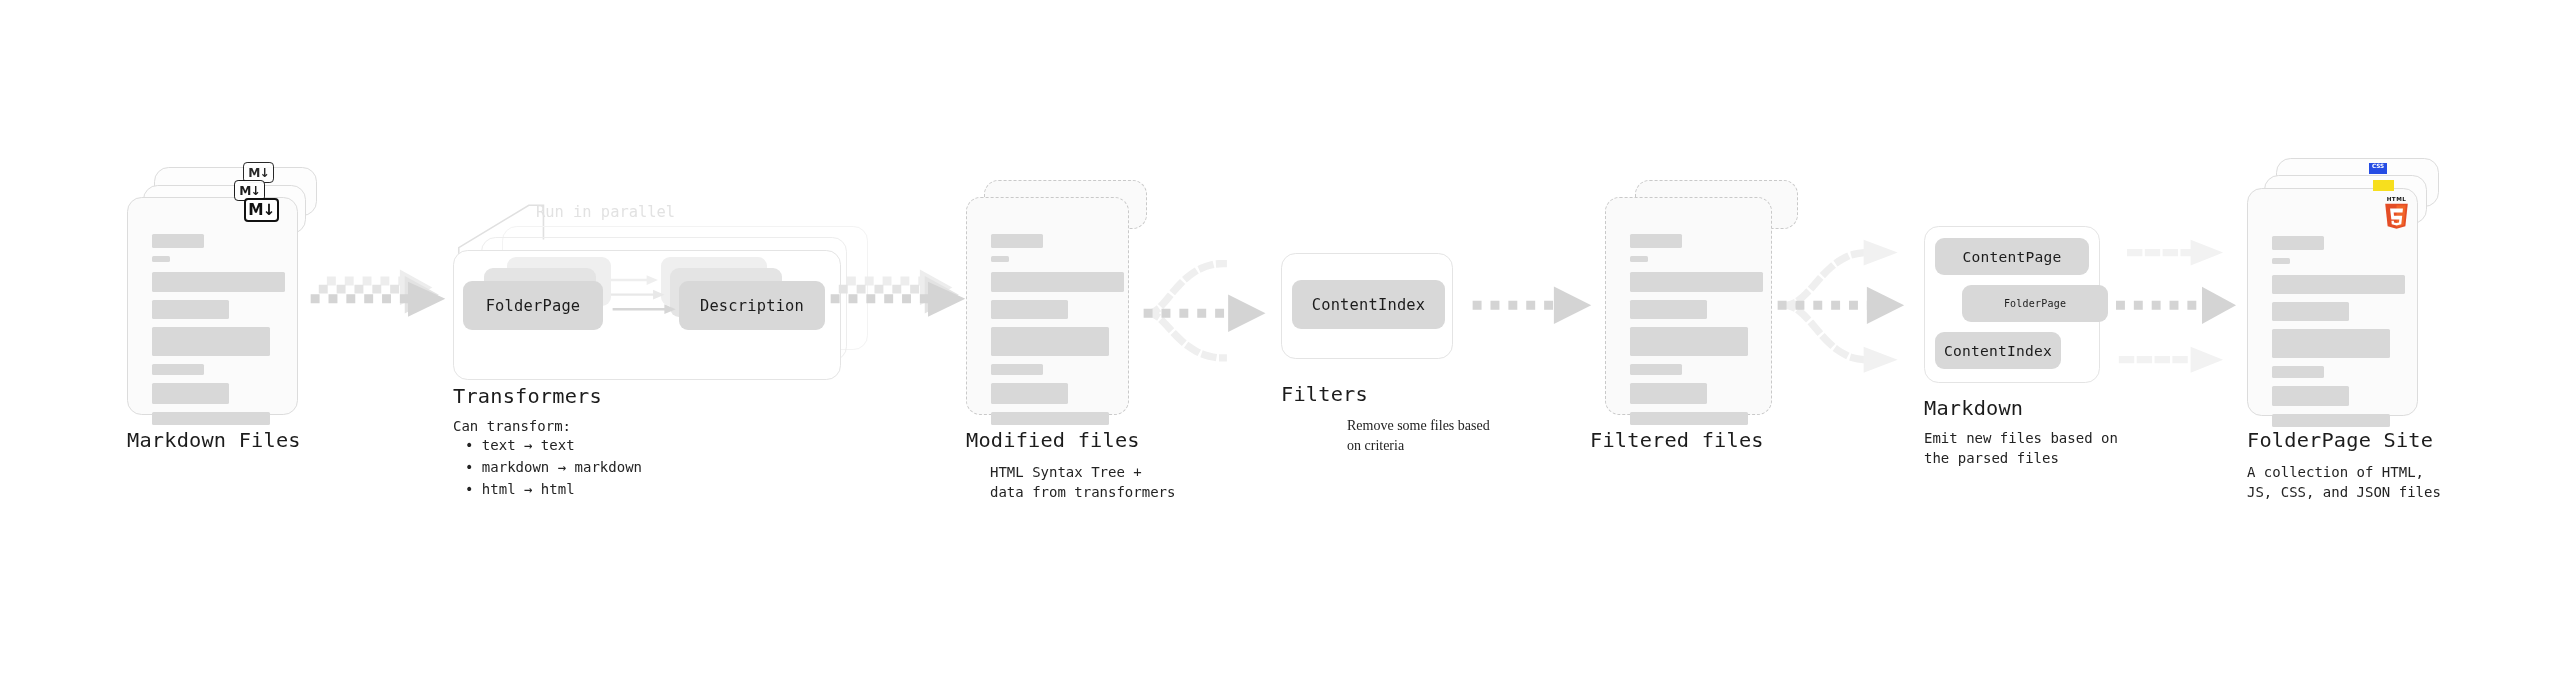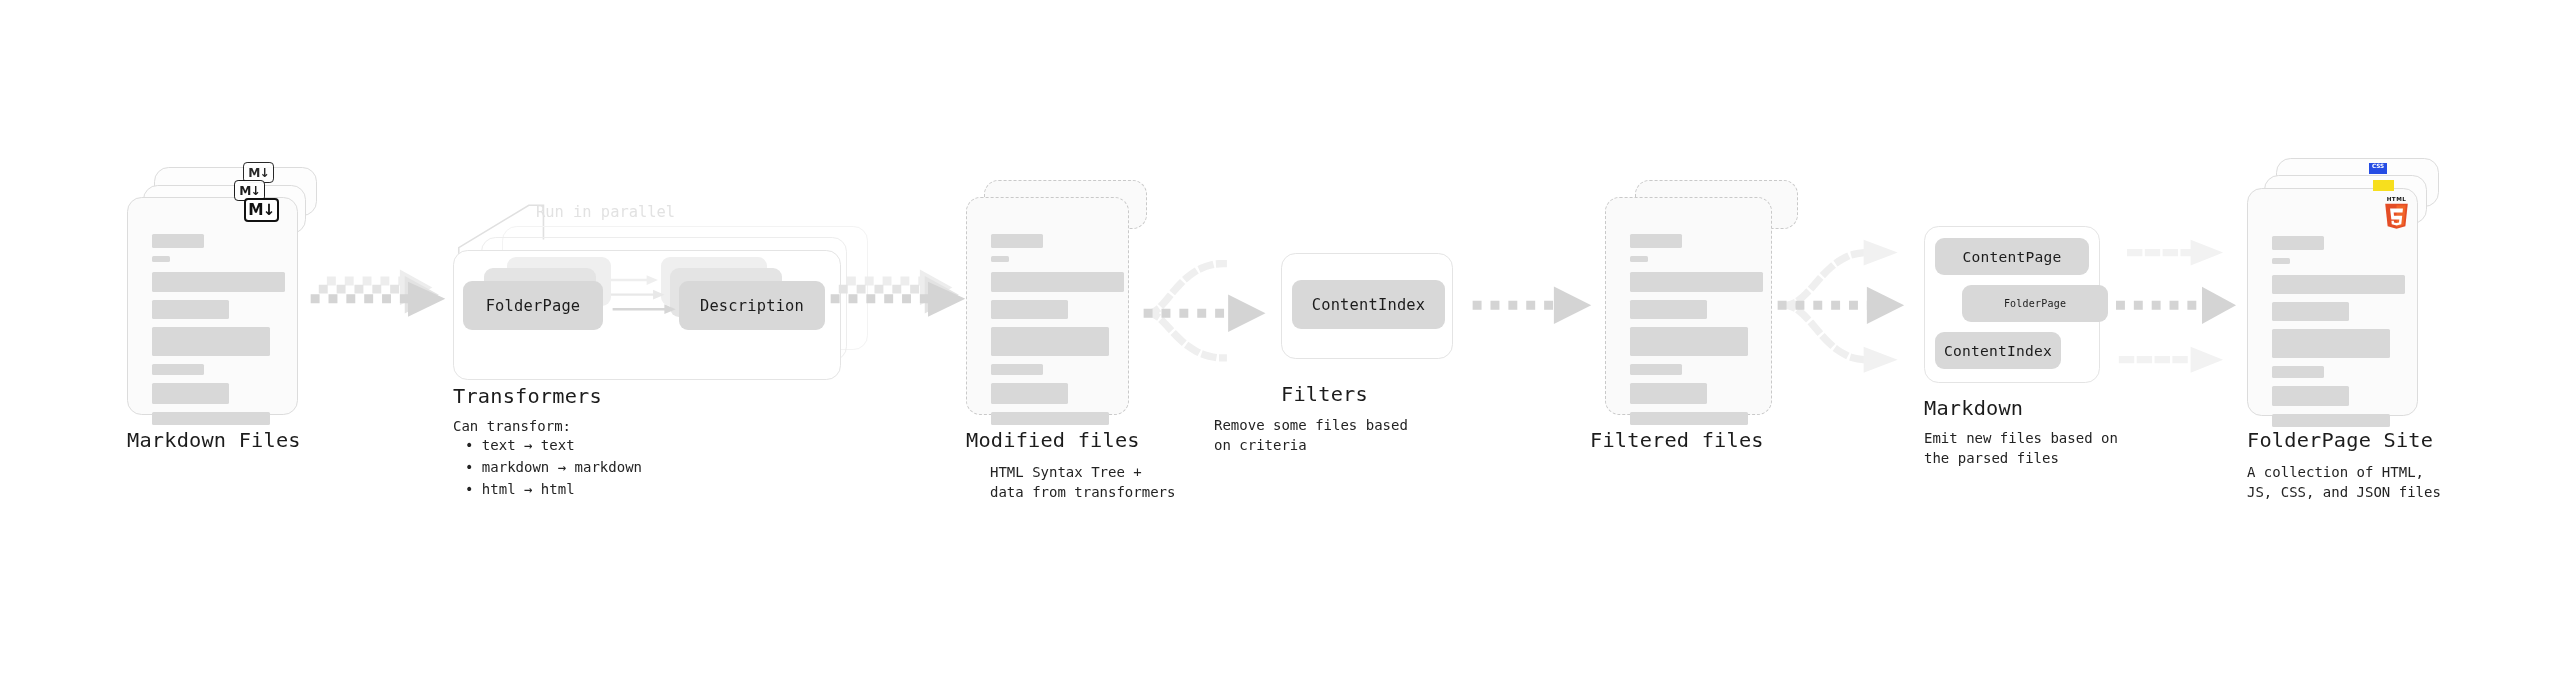--- a/index.html
+++ b/index.html
@@ -216,21 +216,21 @@
     <g stroke="#d4d4d4" stroke-width="11" stroke-dasharray="11 11" fill="none">
       <line x1="2" y1="75" x2="112" y2="75"></line>
     </g>
     <polygon points="106,52 152,75 106,98" fill="#d4d4d4"></polygon>
   </svg>
 
   <div class="node">
     <div class="groupbox" style="left:1281px;top:253px;width:172px;height:106px;"></div>
     <div class="pill" style="left:1292px;top:280px;width:153px;height:49px;">ContentIndex</div>
     <div class="title" style="left:1281px;top:382px;">Filters</div>
-    <div class="subtitle" style="left:1214px;top:416px;">Remove some files based
+    <div class="subtitle" style="left:1347px;top:416px;font-family:Liberation Serif, serif;">Remove some files based
 on criteria</div>
   </div>
 
   <svg style="left:1471px;top:288px;width:130px;height:41px;" viewBox="0 0 160 50" width="130" height="41">
     <g stroke="#d4d4d4" stroke-width="11" stroke-dasharray="11 11" fill="none">
       <line x1="2" y1="21" x2="108" y2="21"></line>
     </g>
     <polygon points="102,-2 148,21 102,44" fill="#d4d4d4"></polygon>
   </svg>
 

